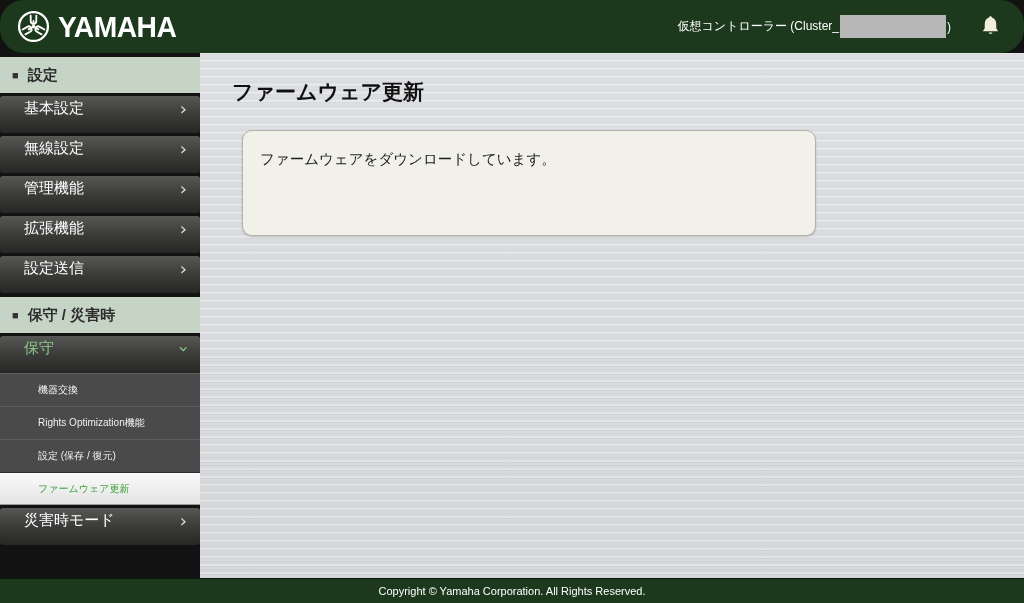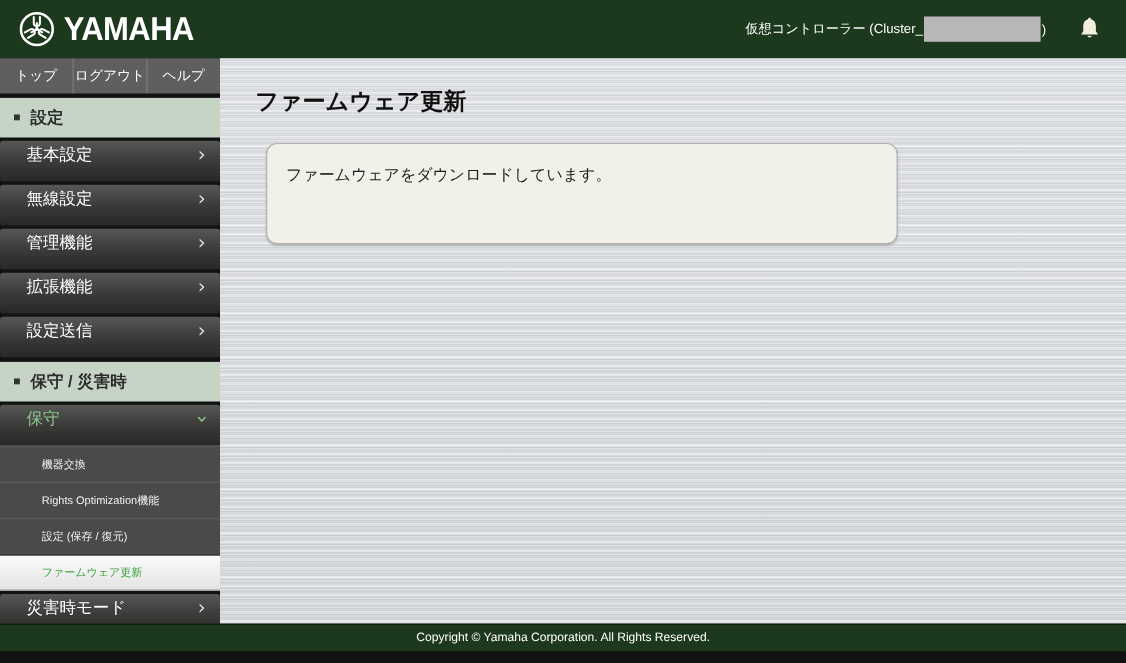--- a/index.html
+++ b/index.html
@@ -2,32 +2,32 @@
 <html><head>
 <meta charset="utf-8">
 <style>
   * { margin:0; padding:0; box-sizing:border-box; }
   html,body { width:1024px; height:603px; }
   body { font-family:"Liberation Sans","DejaVu Sans",sans-serif; }
   .page { position:relative; width:1024px; height:603px; overflow:hidden; background:#121212; }
 
   
   .app-header { position:absolute; top:0; left:0; width:1024px; height:53px;
-    background:#1d391d; display:flex; align-items:center; }
+    background:#1d391d; display:flex; align-items:center;border-radius:24px; }
   .logo { display:flex; align-items:center; gap:7px; padding-left:16px; cursor:pointer; }
   .logo-mark { display:block; }
   .brand { color:#fff; font-weight:bold; font-size:30px; letter-spacing:-.5px;
     transform:scaleX(.94); transform-origin:left center; line-height:1; }
   .header-right { margin-left:auto; display:flex; align-items:center; gap:28px; padding-right:22px; }
   .header-title { color:#fff; font-size:12px; white-space:nowrap; display:flex; align-items:center; }
   .redacted { display:inline-block; width:106px; height:23px; background:#b7b7b7; margin:0 1px; }
   .bell { display:flex; align-items:center; cursor:pointer; }
 
   
-  .app-footer { position:absolute; left:0; bottom:11px; width:1024px; height:25px;
+  .app-footer { position:absolute; left:0; bottom:0; width:1024px; height:25px;
     background:#1d391d; color:#fff; font-size:11px; display:flex; align-items:center; justify-content:center;
     border-top:1px solid #0c1c0c; }
 
   
   .sidebar { position:absolute; top:53px; left:0; width:200px; height:525px; background:#121212; }
   .tabs { height:32px; display:flex; background:#5f5f5f; }
   .tab { flex:1; display:flex; align-items:center; justify-content:center; color:#fff;
     font-size:12.5px; text-decoration:none; border-right:1px solid #7e7e7e; cursor:pointer; }
   .tab:last-child { border-right:none; }
 
@@ -54,21 +54,21 @@
   
   .main { position:absolute; top:53px; left:200px; width:824px; height:525px; overflow:hidden;
     background:
       repeating-linear-gradient(180deg,
         rgba(255,255,255,.55) 0px, rgba(255,255,255,0) 1px,
         rgba(100,108,118,.14) 2px, rgba(255,255,255,.38) 3px,
         rgba(140,148,158,.18) 4px, rgba(255,255,255,0) 5px,
         rgba(110,118,128,.10) 6px, rgba(255,255,255,.42) 7px, rgba(255,255,255,0) 8px),
       linear-gradient(180deg,#e0e2e5 0%,#d6d8db 100%); }
   .page-title { margin:25px 0 0 32px; font-size:21px; font-weight:bold; color:#101010; }
-  .panel { margin:24px 0 0 42px; width:574px; height:92px; background:#f1f0e9;
+  .panel { margin:24px 0 0 42px; width:574px; height:106px; background:#f1f0e9;
     border:1px solid #b3b3ac; border-radius:10px; box-shadow:0 1px 2px rgba(0,0,0,.18); }
   .status-message { padding:19px 0 0 17px; font-size:14.5px; color:#1c1c1c; }
   .btn-row { text-align:center; margin-top:21px; }
   .cancel-button { font-family:inherit; font-size:13px; color:#111; padding:4px 13px 5px;
     border:1px solid #898989; border-radius:3px;
     background:linear-gradient(180deg,#fefefe 0%,#eaeaea 100%); cursor:pointer; }
 </style>
 </head>
 <body>
 
@@ -104,25 +104,20 @@
       <span class="bell">
         <svg width="23" height="25" viewBox="0 0 24 26" fill="#f4efdb">
           <path d="M12 2.2c.9 0 1.5.6 1.5 1.4C16.6 4.4 18 7.2 18 10.3v4.6l2 3.1H4l2-3.1v-4.6c0-3.1 1.4-5.9 4.5-6.7 0-.8.6-1.4 1.5-1.4z"></path>
           <path d="M9.9 19.3a2.2 2.2 0 0 0 4.2 0z"></path>
         </svg>
       </span>
     </div>
   </header>
 
   <nav class="sidebar">
-    <div class="tabs">
-      <a class="tab">トップ</a>
-      <a class="tab">ログアウト</a>
-      <a class="tab">ヘルプ</a>
-    </div>
 
     <div class="section-header">
       <span class="bullet">■</span>
       <span>設定</span>
     </div>
 
     <a class="menu-item">
       <span class="mi-label">基本設定</span>
       <span class="chev">›</span>
     </a>

